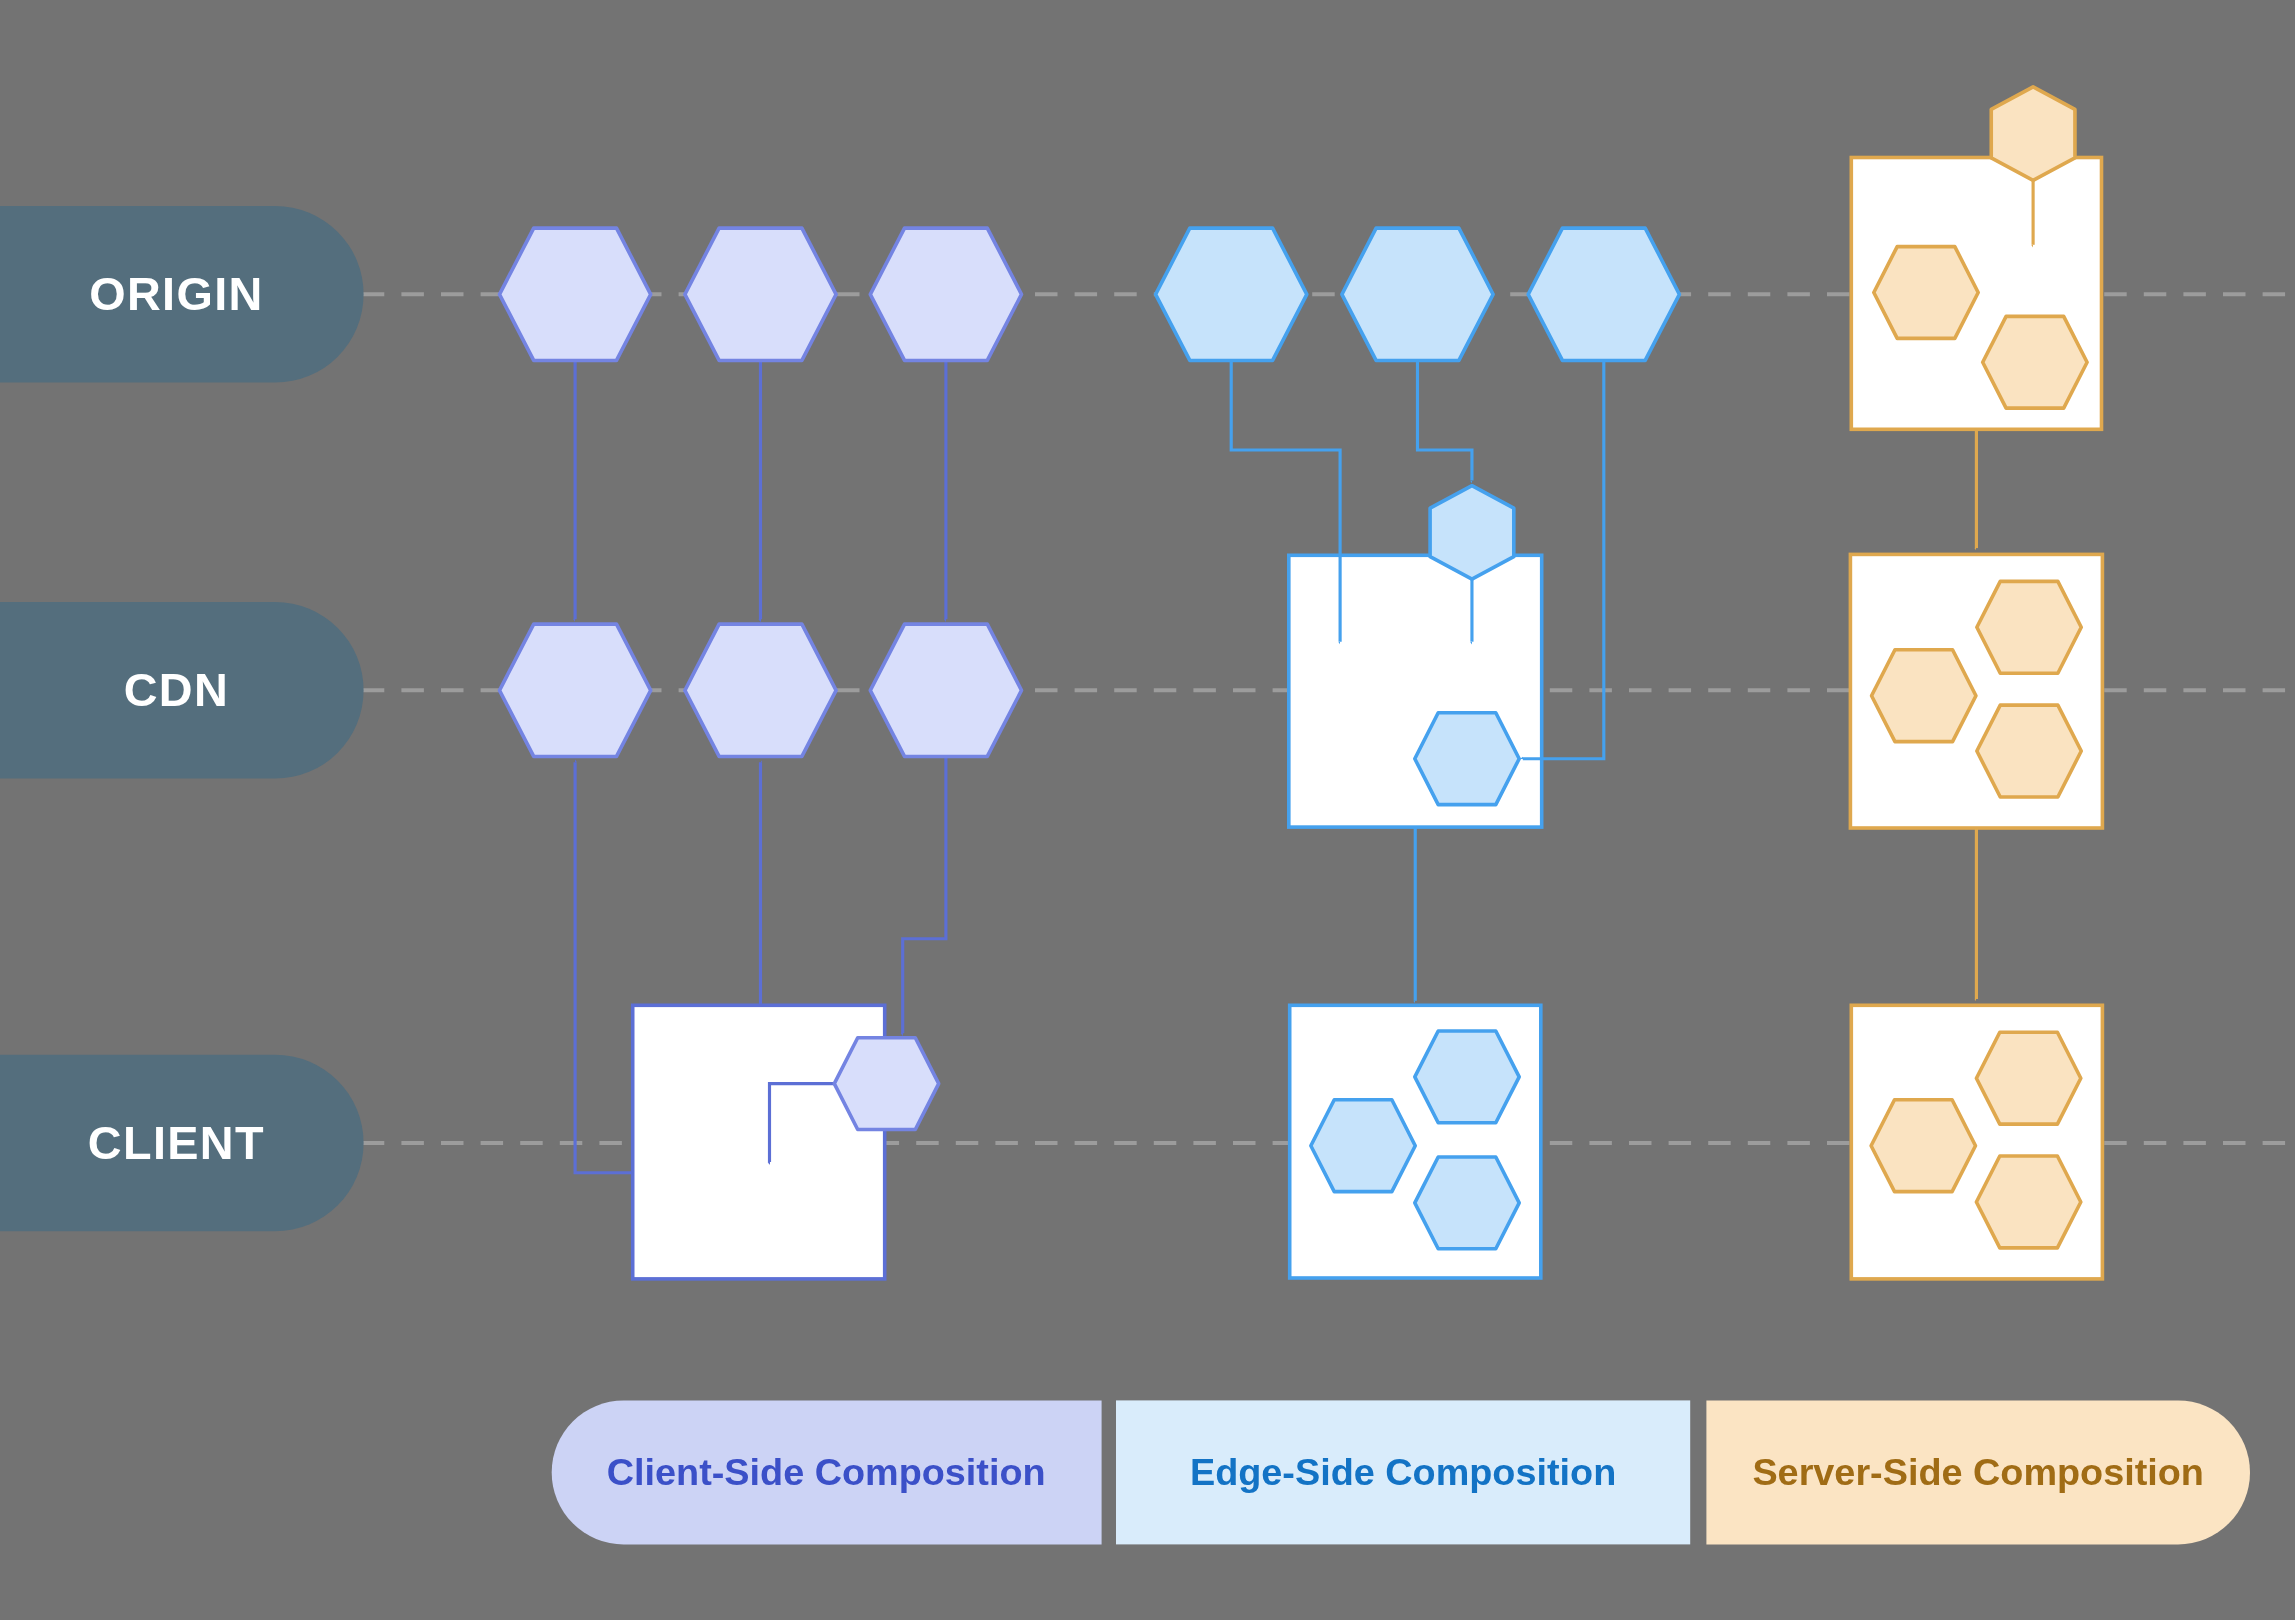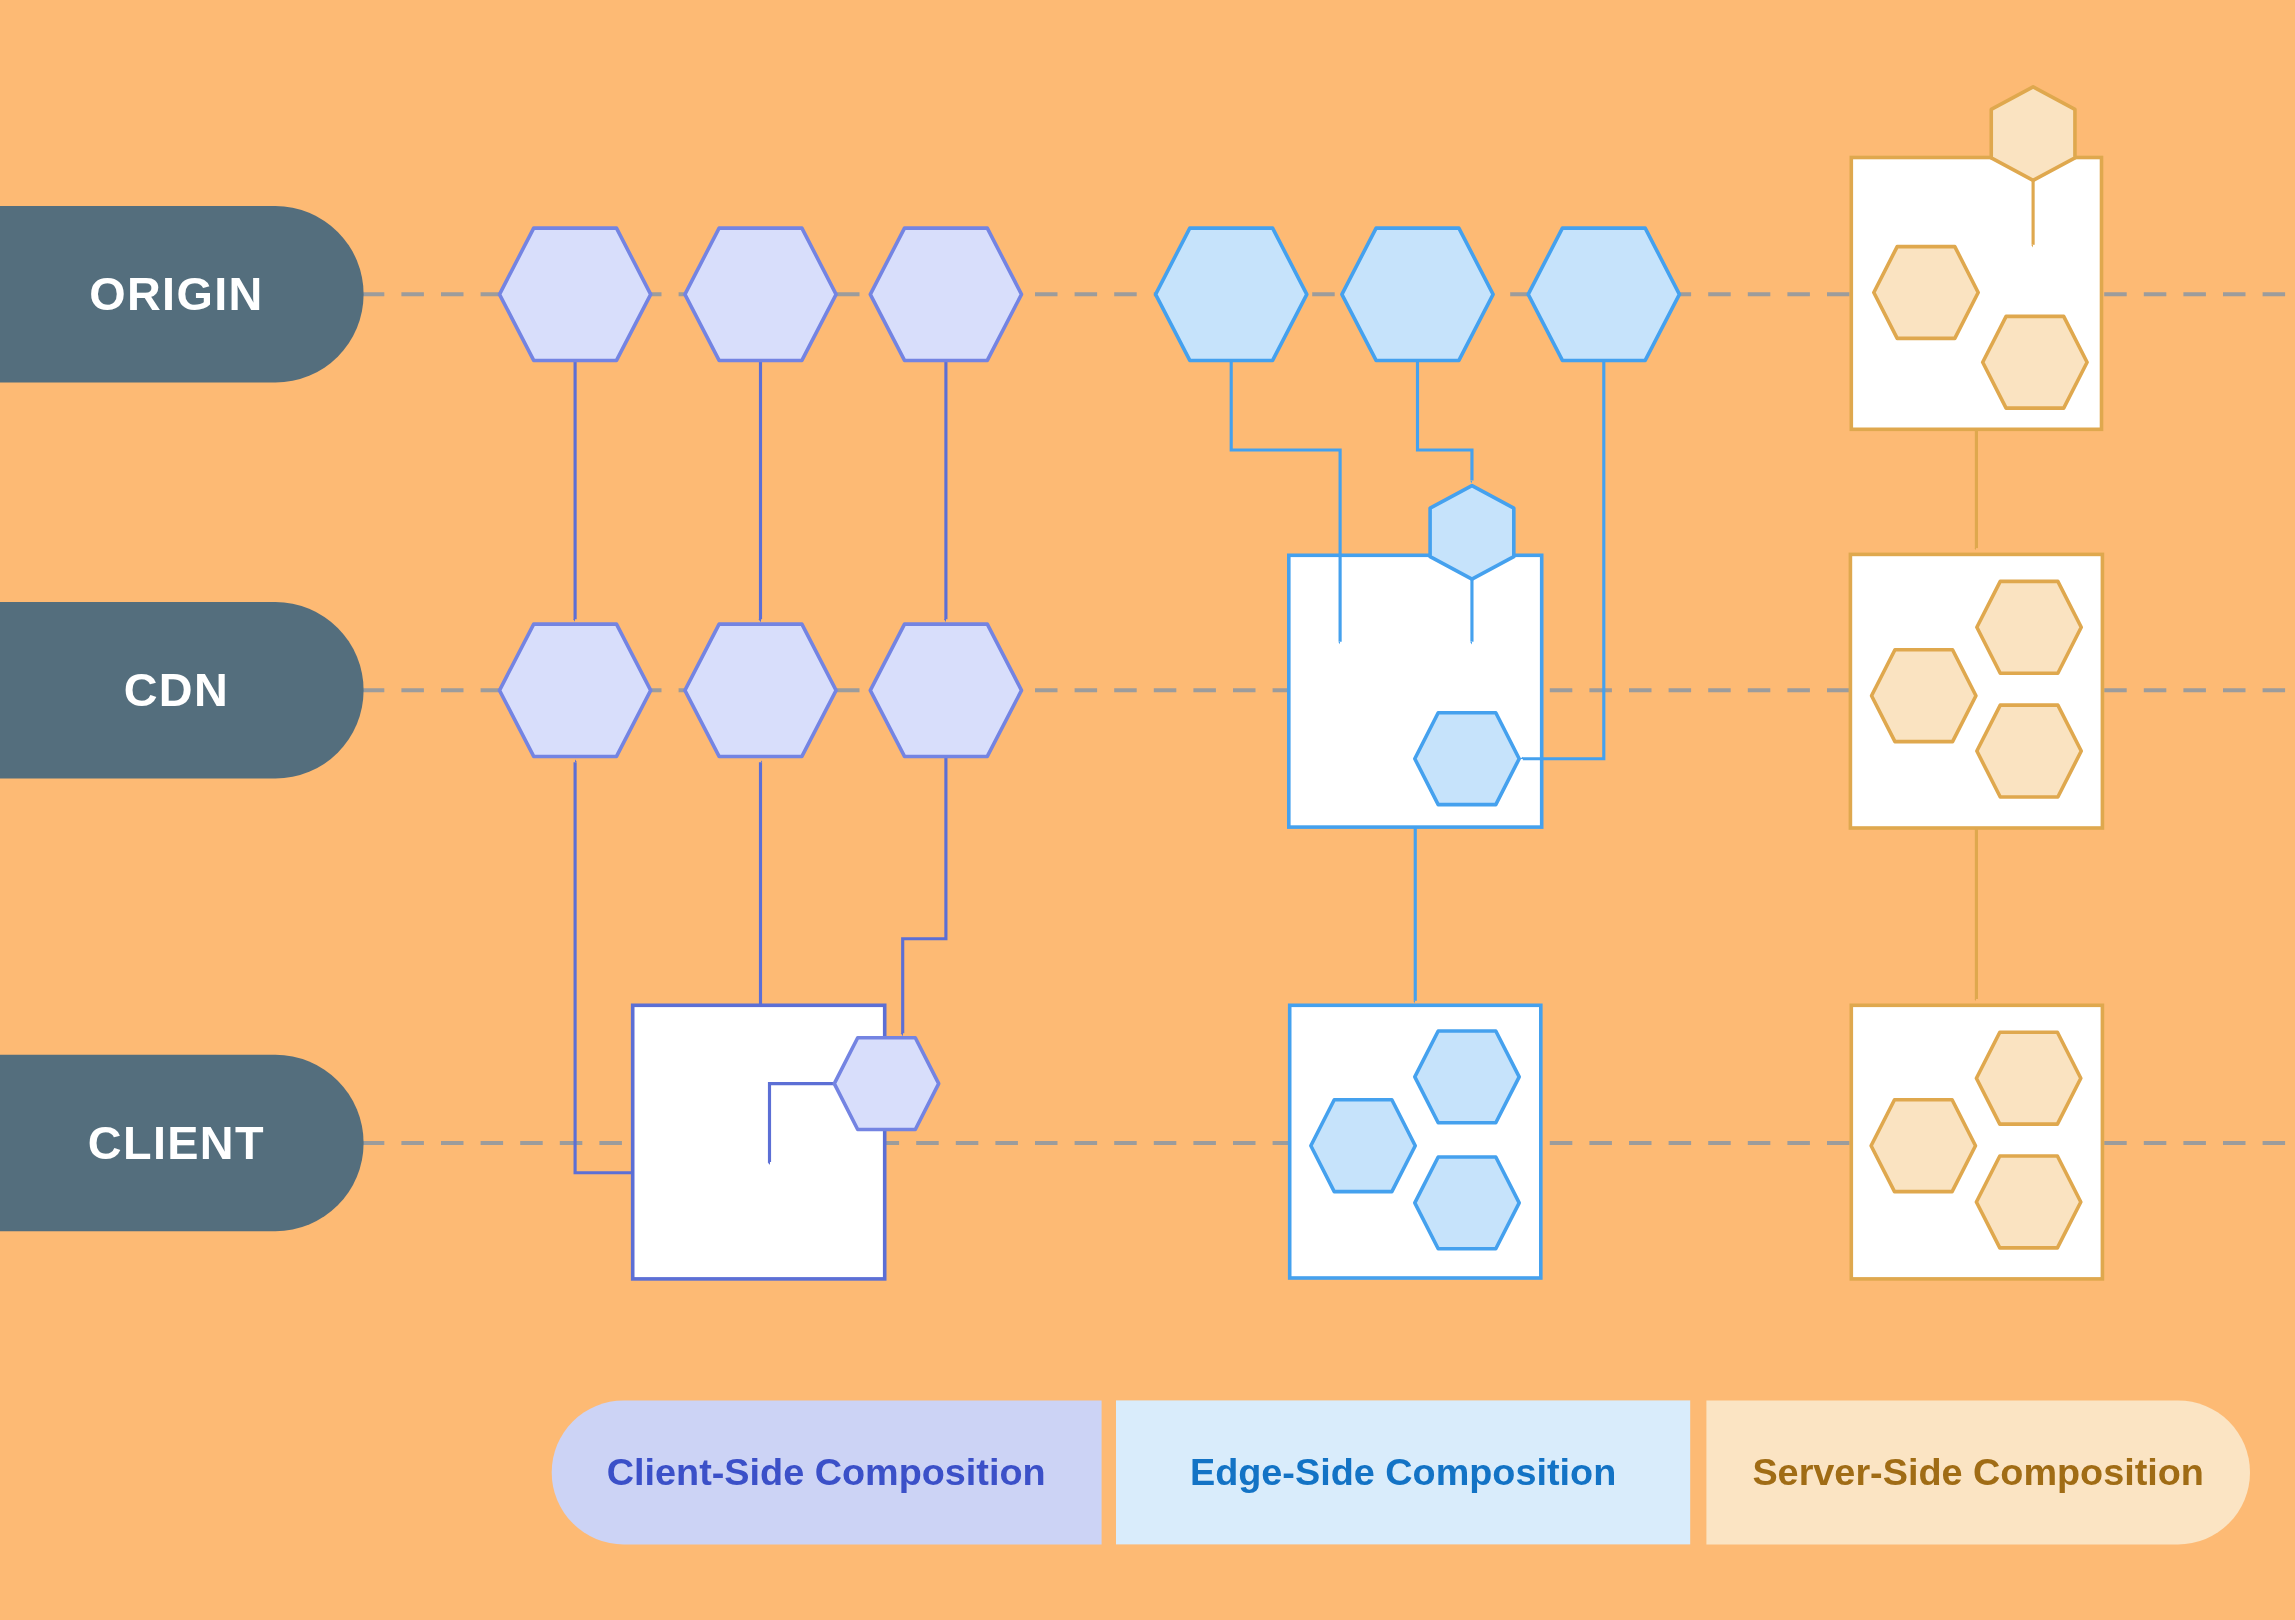--- a/index.html
+++ b/index.html
@@ -1,16 +1,16 @@
 <!DOCTYPE html>
 <html style="--lane-pill: #546e7d; --lane-text: #ffffff; --dash: #9c9c9c; --box-fill: #ffffff; --lav-line: #5c6fd5; --lav-hex-stroke: #7484e2; --lav-hex-fill: #d8defb; --blue-line: #45a1ee; --blue-hex-fill: #c6e3fb; --orange-line: #dfa84e; --orange-hex-fill: #fae3c1;font-size:14.4px"><head>
 <meta charset="utf-8">
 <style>
   html,body{margin:0;padding:0;background:#ffffff;}
-  #stage{position:relative;width:2295px;height:1620px;background:#fdba74;overflow:hidden;
+  #stage{position:relative;width:2295px;height:1620px;background:#737373;overflow:hidden;
          font-family:"Liberation Sans", sans-serif;}
   svg text{font-family:"Liberation Sans", sans-serif;}
   .lane-dash{stroke:var(--dash);stroke-width:4.5;stroke-dasharray:25 19;fill:none;}
   .lane-pill{fill:var(--lane-pill);}
   .lane-label{fill:var(--lane-text);font-size:52px;font-weight:bold;letter-spacing:1.5px;}
   .legend-label{font-size:42px;font-weight:bold;}
   .box{fill:var(--box-fill);stroke-width:4;}
   .lav-box{stroke:var(--lav-line);}
   .blue-box{stroke:var(--blue-line);}
   .org-box{stroke:var(--orange-line);}

